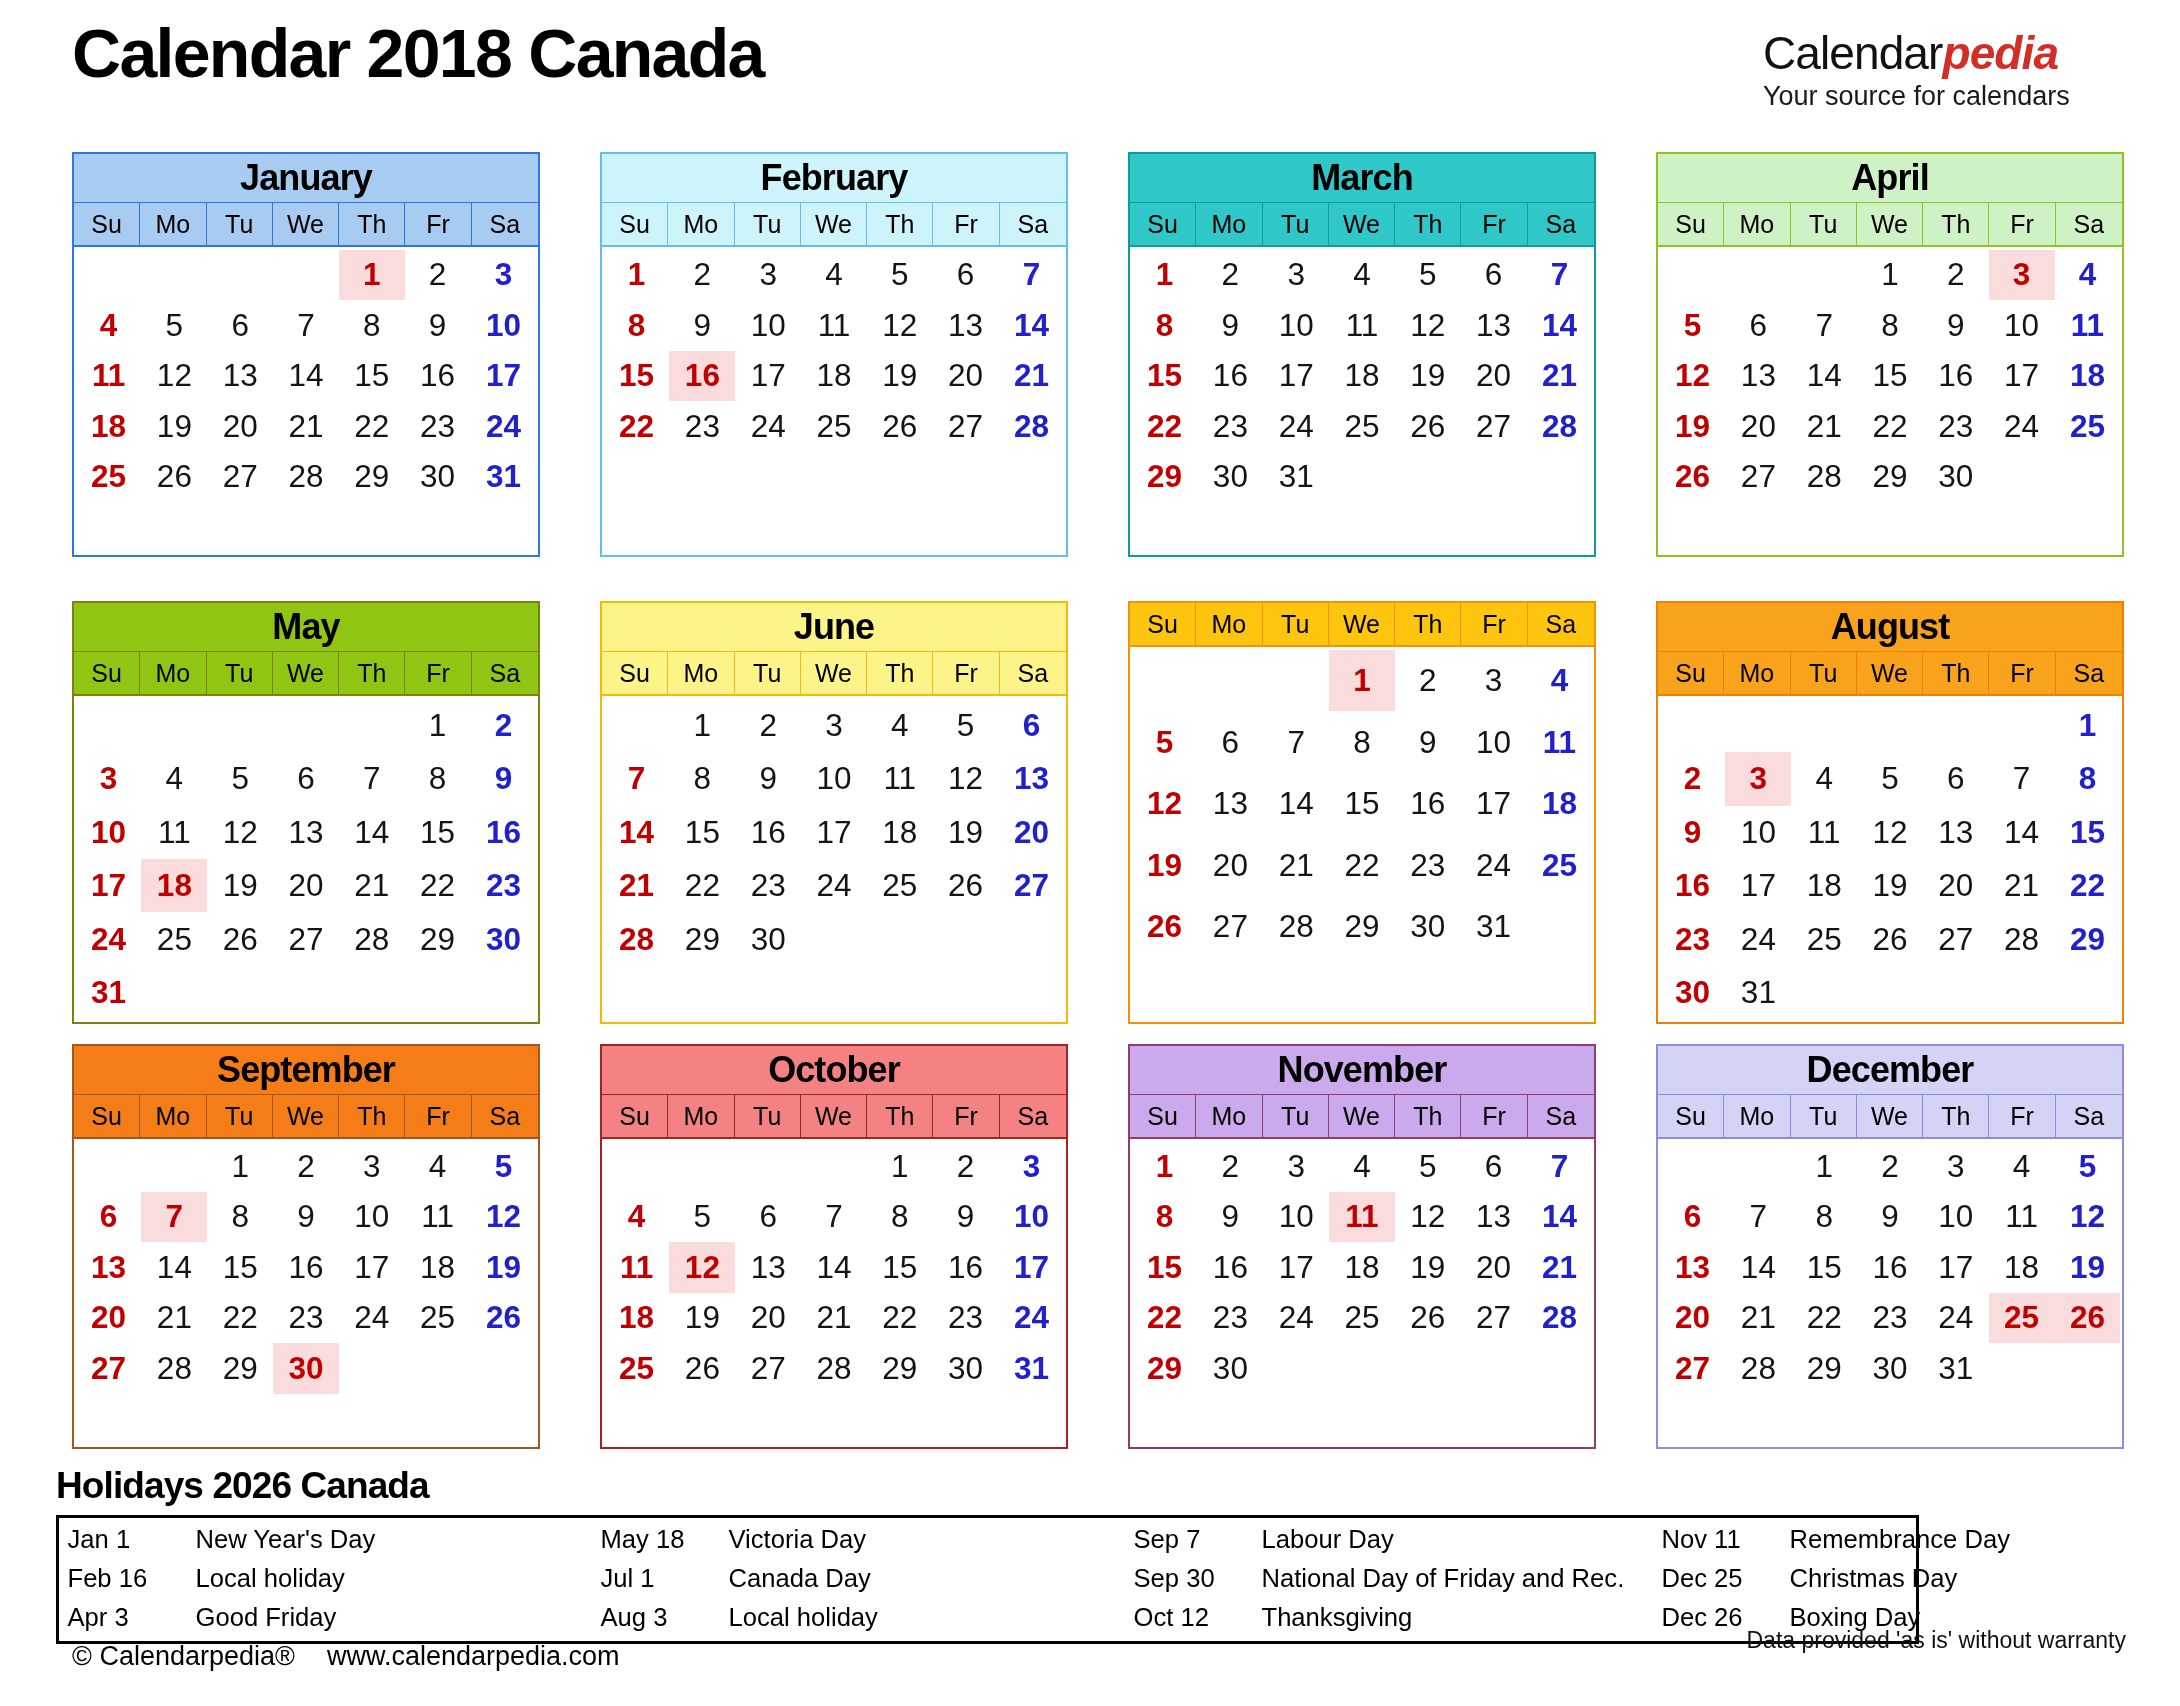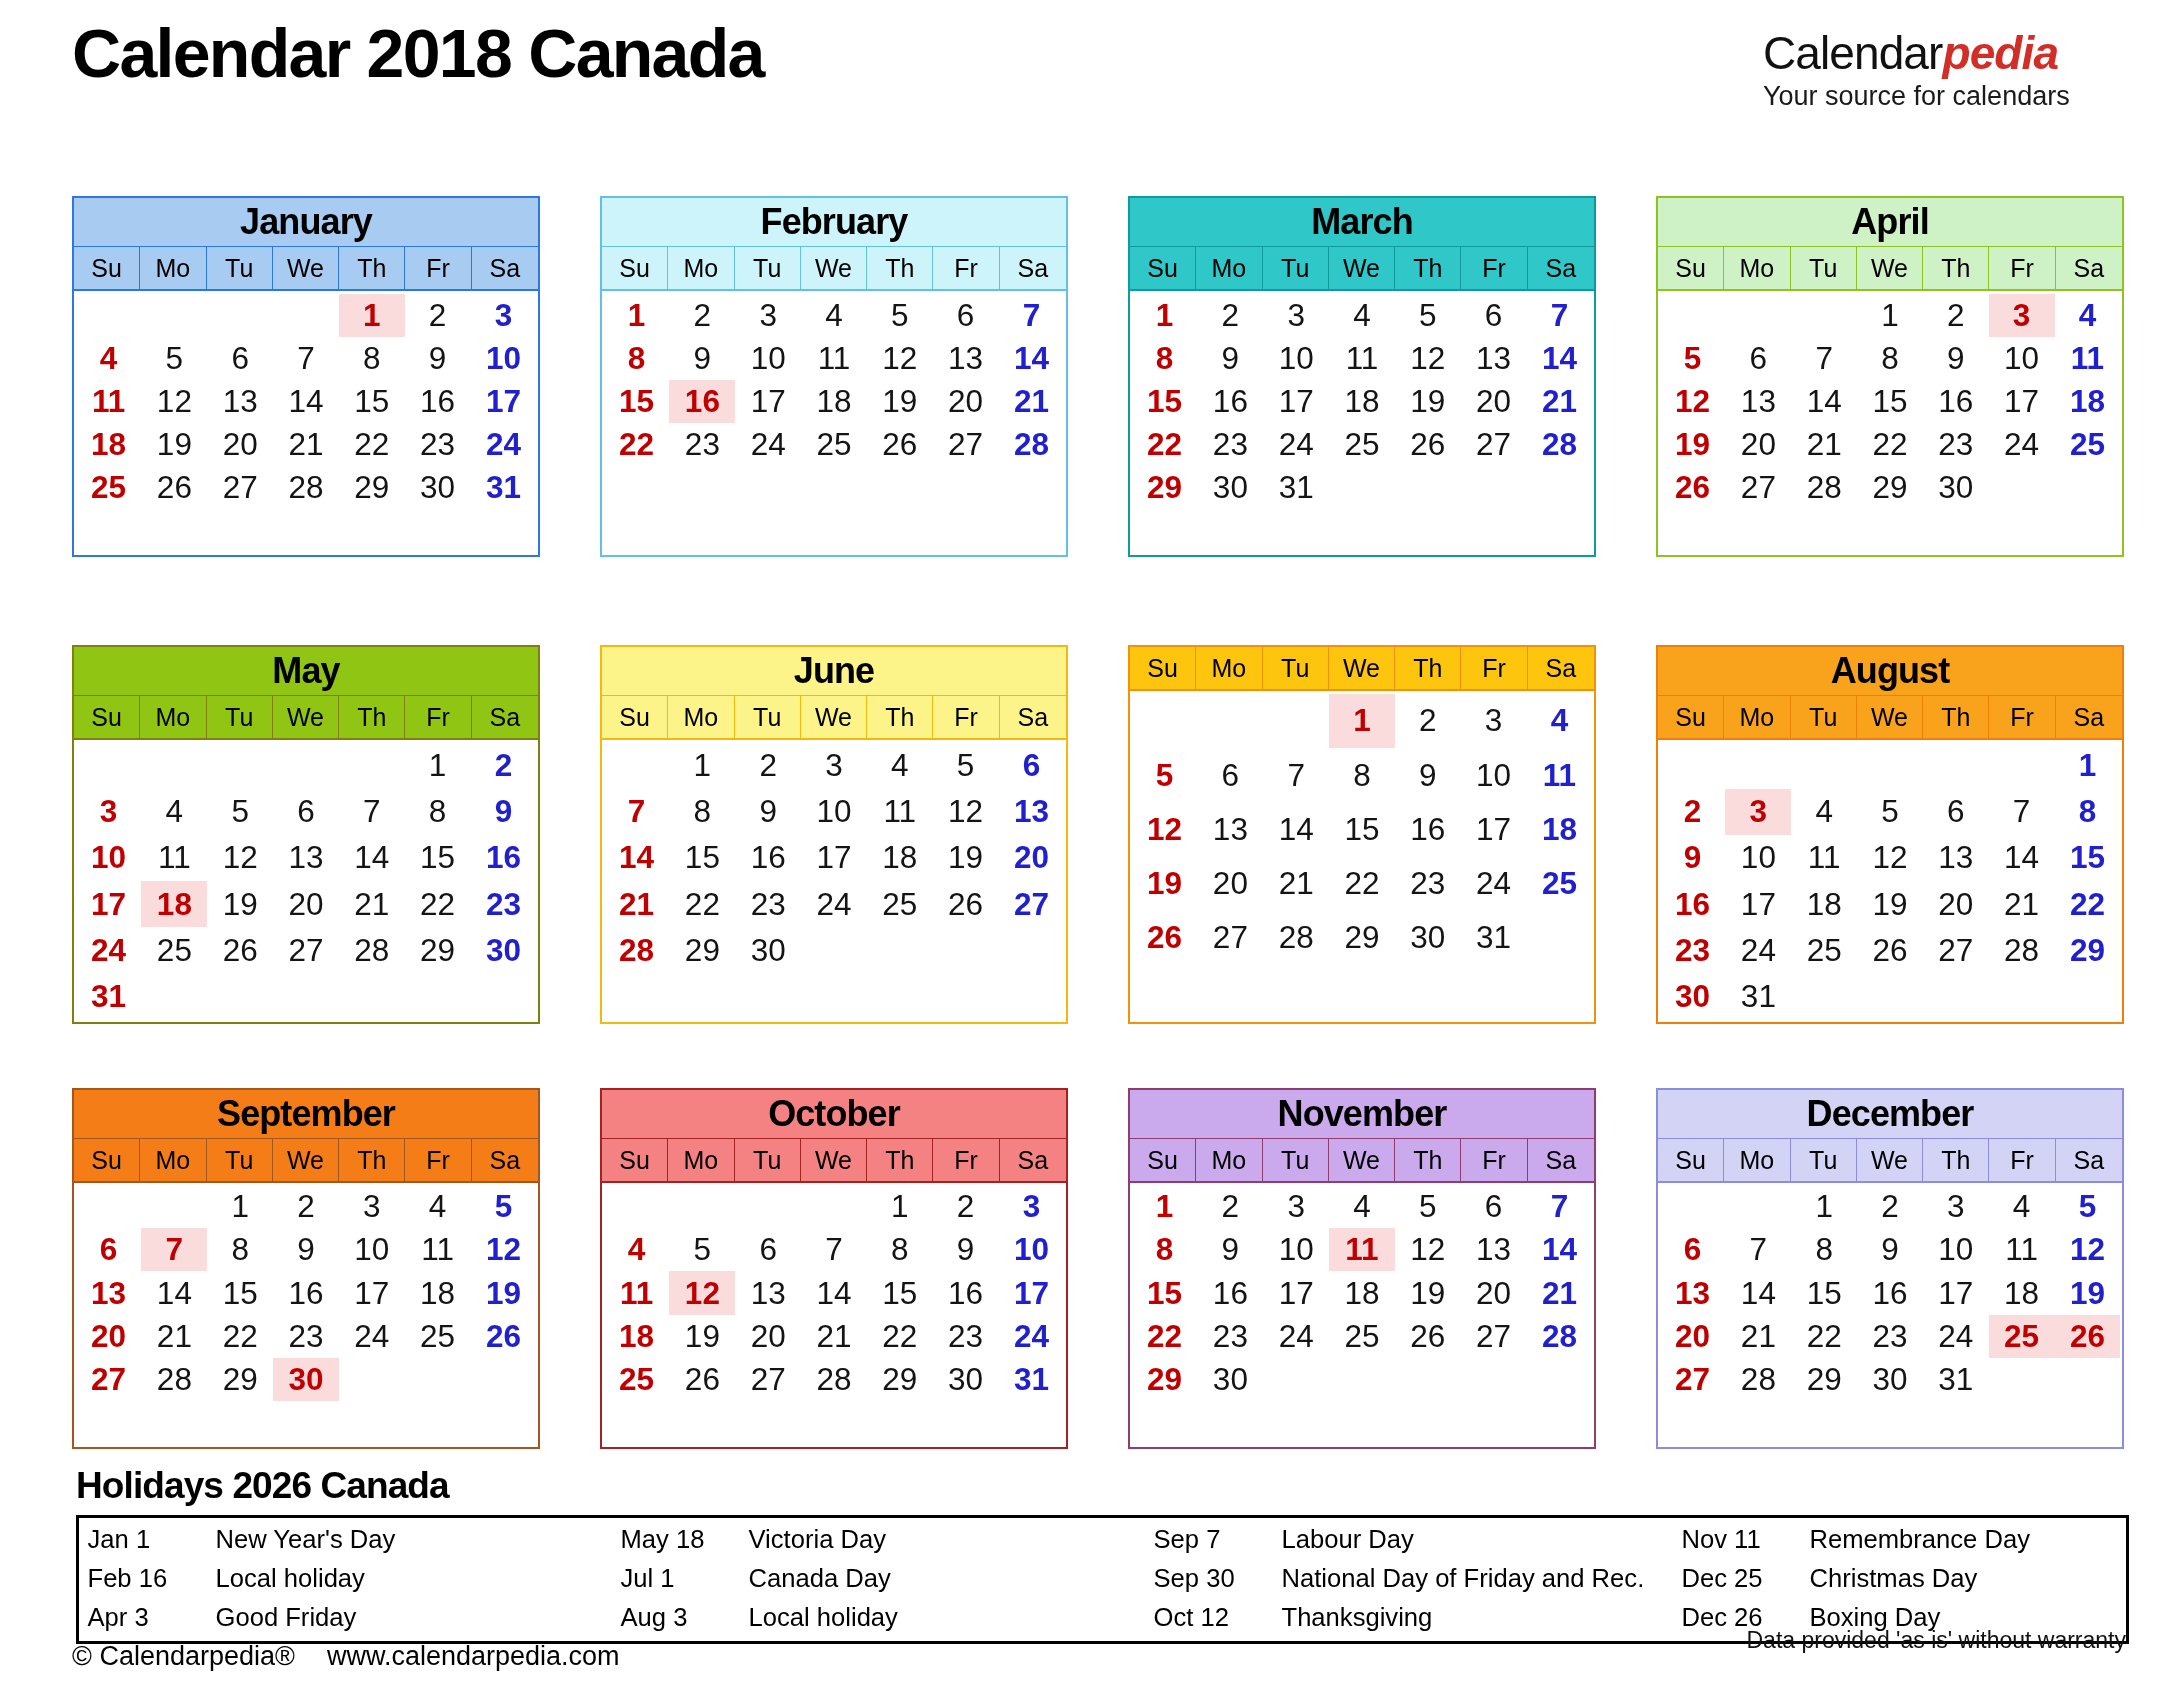--- a/index.html
+++ b/index.html
@@ -25,21 +25,21 @@
     position:absolute; left:72px; top:152px; width:2052px;
     display:grid;
     grid-template-columns:repeat(4, 468px);
     column-gap:60px;
     grid-template-rows:405px 44px 423px 19.6px 405px;
   }
   .month {
     border:2.6px solid var(--bc);
     background:#fff;
     box-sizing:border-box;
-    display:flex; flex-direction:column;margin-top:44px;
+    display:flex; flex-direction:column;
   }
   .m-title {
     background:var(--hbg);
     border-bottom:1.7px solid var(--bc);
     height:48px; line-height:48px;
     text-align:center; font-size:36px; font-weight:bold; color:#000;
     letter-spacing:-0.9px;
   }
   .m-dow {
     display:grid; grid-template-columns:repeat(7,1fr);
@@ -61,21 +61,21 @@
   }
   .day {
     display:flex; align-items:center; justify-content:center;
     font-size:31.5px; color:var(--wk);
   }
   .day.sun { color:var(--sun); font-weight:bold; }
   .day.sat { color:var(--sat); font-weight:bold; }
   .day.hl  { background:var(--hlbg); color:var(--hltx); font-weight:bold; }
 
   
-  .holidays { position:absolute; left:76px; top:1465px; width:2053px; }
+  .holidays { position:absolute; left:56px; top:1465px; width:1863px; }
   .h-title { font-size:37px; font-weight:bold; color:#000; letter-spacing:-0.9px; margin:0 0 7.7px 0; }
   .h-table {
     border:3.4px solid #000; box-sizing:border-box;
     display:grid;
     grid-template-columns:128px 405px 128px 405px 128px 400px 128px 1fr;
     padding:6.8px 0 8.5px 8.5px;
     row-gap:7.7px;
   }
   .h-date, .h-name { font-size:25.6px; color:#000; line-height:31px; white-space:nowrap; }
 

